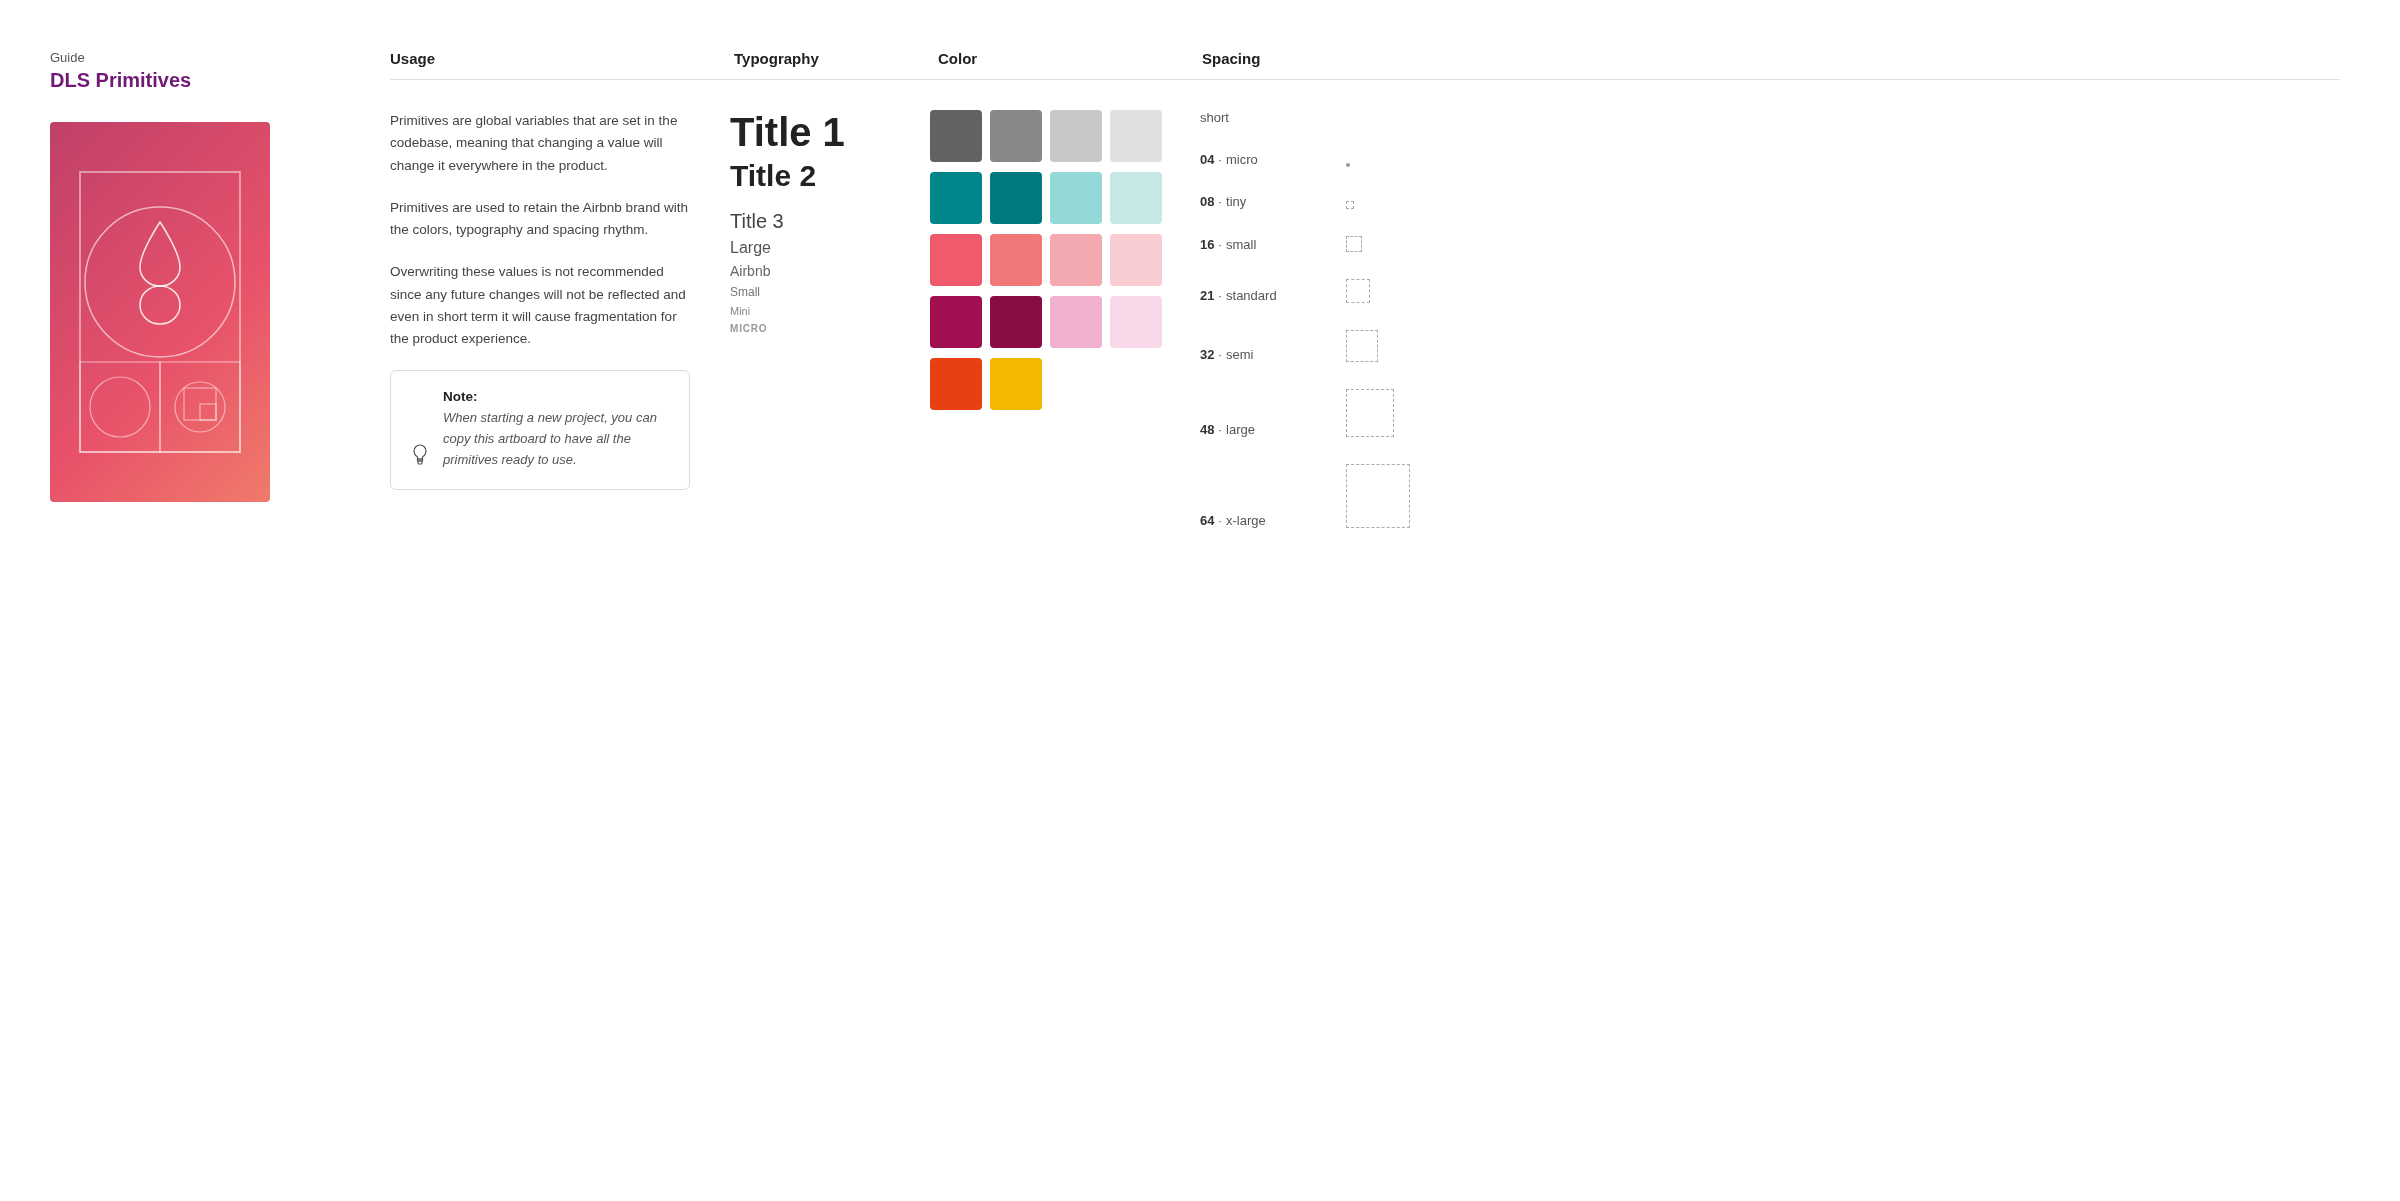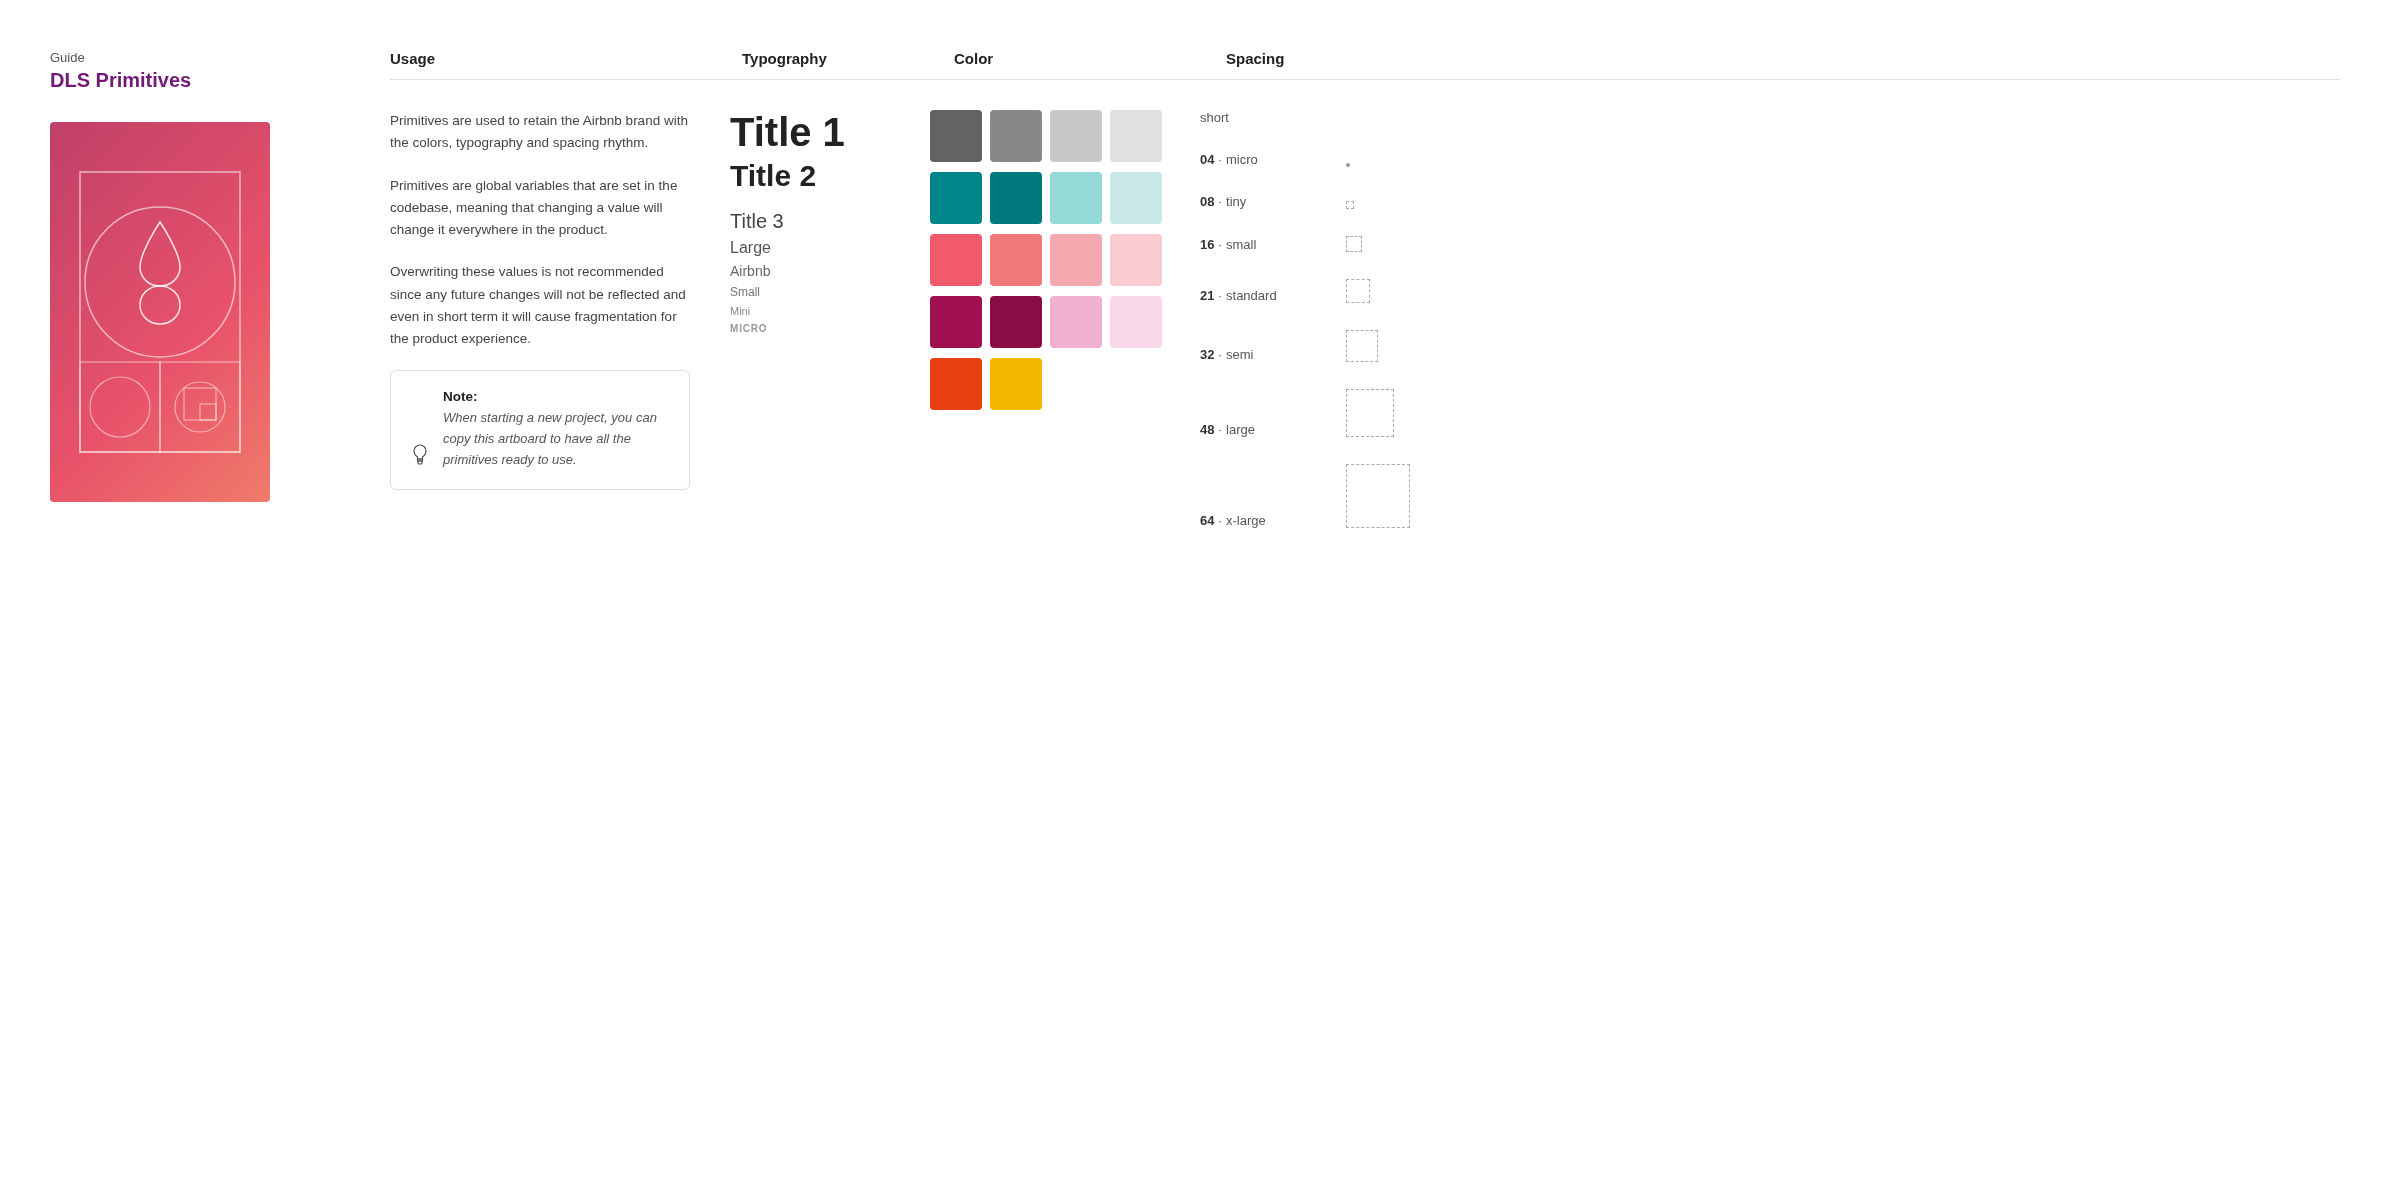--- a/index.html
+++ b/index.html
@@ -56,21 +56,21 @@
     
     .main {
       flex: 1;
       padding: 50px 60px;
       overflow: auto;
     }
 
     
     .columns {
       display: flex;
-      gap: 12px;
+      gap: 4px;
       border-bottom: 1px solid #e0e0e0;
       padding-bottom: 12px;
       margin-bottom: 30px;
     }
     .col-usage {
       width: 340px;
       min-width: 340px;
     }
     .col-typography {
       width: 200px;
@@ -289,22 +289,22 @@
   <div class="columns">
     <div class="col-usage col-header">Usage</div>
     <div class="col-typography col-header">Typography</div>
     <div class="col-color col-header">Color</div>
     <div class="col-spacing col-header">Spacing</div>
   </div>
 
   <div class="content-area">
 
     <div class="usage-content">
+      <p class="usage-para">Primitives are global variables that are set in the codebase, meaning that changing a value will change it everywhere in the product.</p>
       <p class="usage-para">Primitives are used to retain the Airbnb brand with  the colors, typography and spacing rhythm.</p>
-      <p class="usage-para">Primitives are global variables that are set in the codebase, meaning that changing a value will change it everywhere in the product.</p>
       <p class="usage-para">Overwriting these values is not recommended since any future changes will not be reflected and even in short term it will cause fragmentation for the product experience.</p>
 
       <div class="note-box">
         <div class="note-icon">
           <svg width="18" height="22" viewBox="0 0 18 22" fill="none" xmlns="http://www.w3.org/2000/svg">
             <path d="M9 1C5.686 1 3 3.686 3 7C3 9.5 4.5 11.7 6.5 12.8V15H11.5V12.8C13.5 11.7 15 9.5 15 7C15 3.686 12.314 1 9 1Z" stroke="#555" stroke-width="1.2" fill="none"></path>
             <path d="M6.5 15H11.5V17H6.5V15Z" stroke="#555" stroke-width="1.2" fill="none"></path>
             <path d="M7 17H11V19C11 19.55 10.55 20 10 20H8C7.45 20 7 19.55 7 19V17Z" stroke="#555" stroke-width="1.2" fill="none"></path>
           </svg>
         </div>

